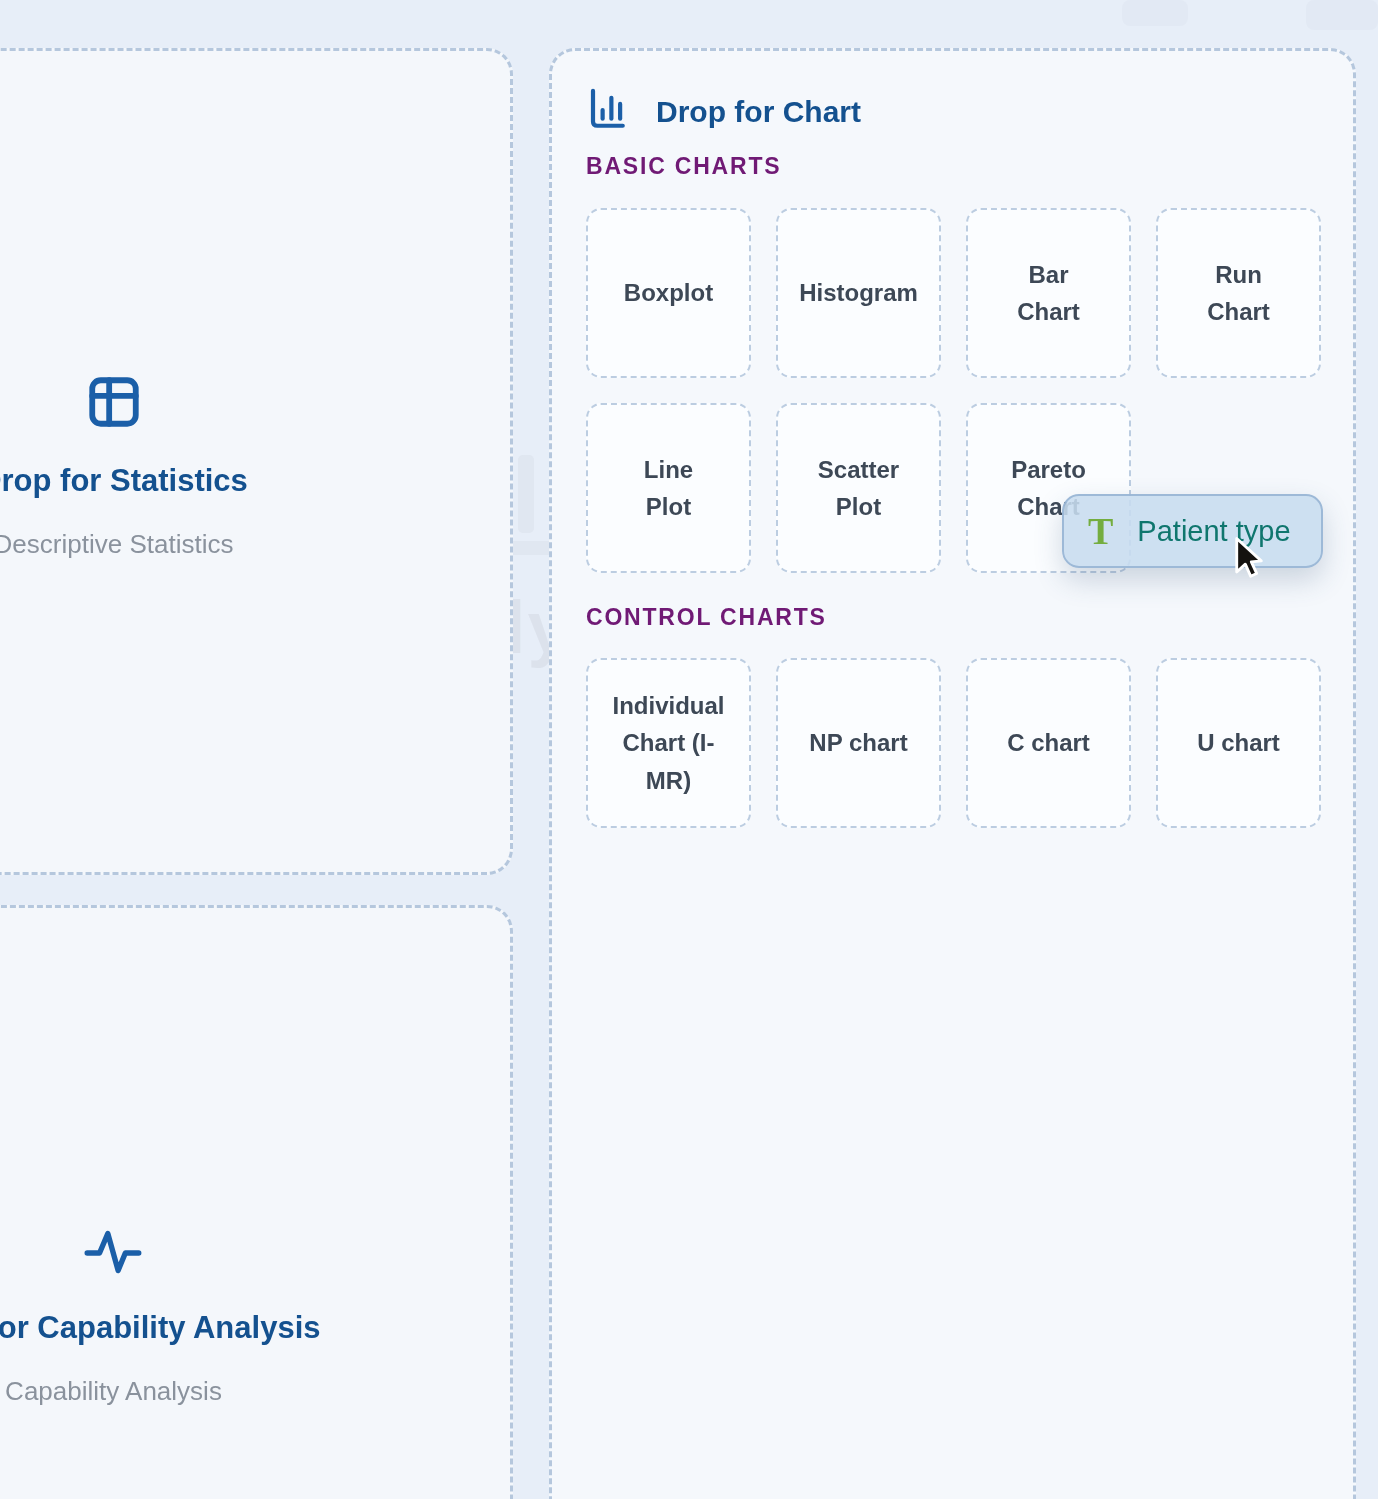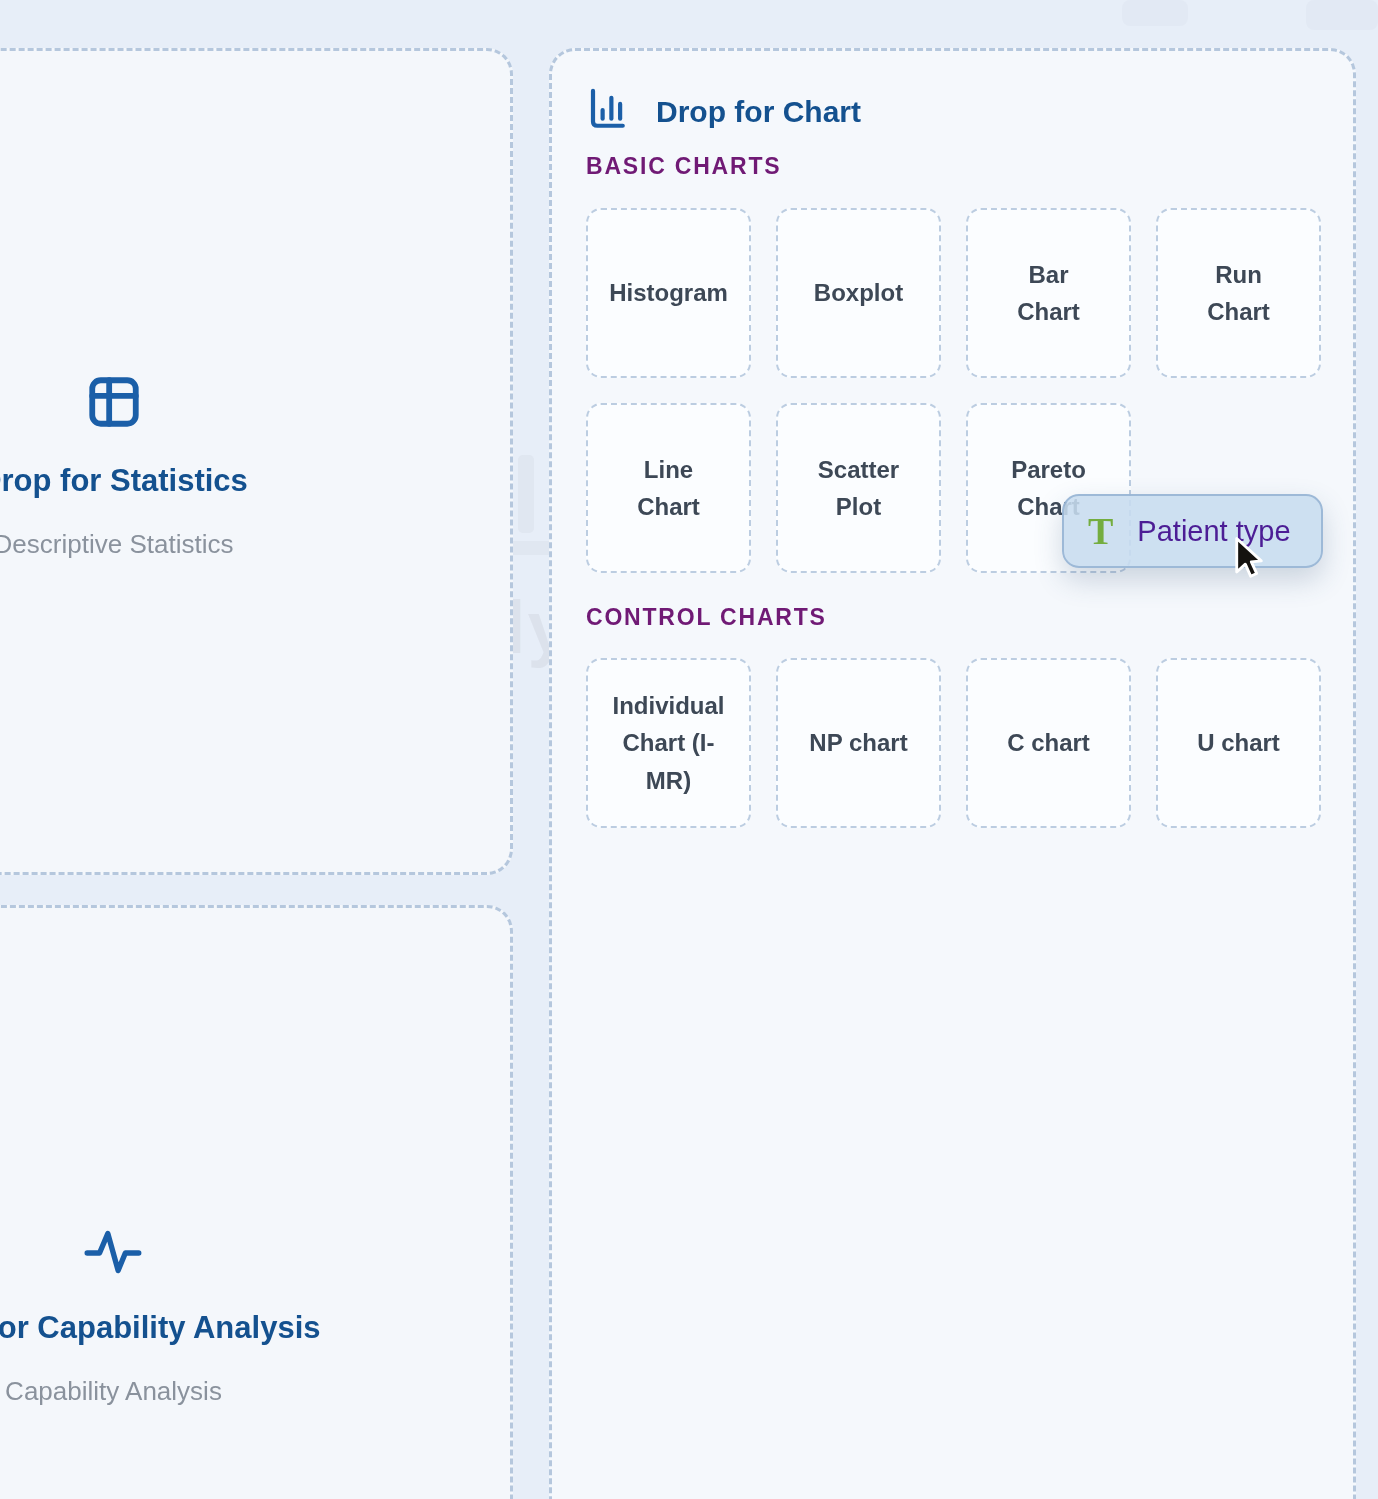--- a/index.html
+++ b/index.html
@@ -106,21 +106,21 @@
     padding-left: 24px;
     z-index: 20;
   }
   #drag-chip .t-glyph {
     font-family: "Liberation Serif", serif;
     font-size: 38px; font-weight: 600; color: #74ad3f;
     line-height: 1;
   }
   #drag-chip .chip-label {
     margin-left: 24px;
-    font-size: 29px; font-weight: 500; color: #4c1d95;
+    font-size: 29px; font-weight: 500; color: #0f766e;
     white-space: nowrap;
   }
 
   
   #cursor { position: absolute; left: 1234px; top: 537px; z-index: 30; }
 </style>
 </head>
 <body>
 
 <div class="ghost ghost-rect" style="left:1122px; top:0; width:66px; height:26px;"></div>
@@ -170,36 +170,36 @@
         <line x1="19.5" y1="9.5" x2="19.5" y2="18"></line>
       </svg>
     </span>
     <span class="title">Drop for Chart</span>
   </div>
 
   <div class="section-label" id="basic-label">BASIC CHARTS</div>
 
   <div class="tile-grid" id="basic-grid">
     <div class="tile">
+        <span class="tile-label">Boxplot</span>
+      </div>
+    <div class="tile">
         <span class="tile-label">Histogram</span>
-      </div>
-    <div class="tile">
-        <span class="tile-label">Boxplot</span>
       </div>
     <div class="tile">
         <span class="tile-label">Bar
 Chart</span>
       </div>
     <div class="tile">
         <span class="tile-label">Run
 Chart</span>
       </div>
     <div class="tile">
         <span class="tile-label">Line
-Chart</span>
+Plot</span>
       </div>
     <div class="tile">
         <span class="tile-label">Scatter
 Plot</span>
       </div>
     <div class="tile">
         <span class="tile-label">Pareto
 Chart</span>
       </div>
   </div>

